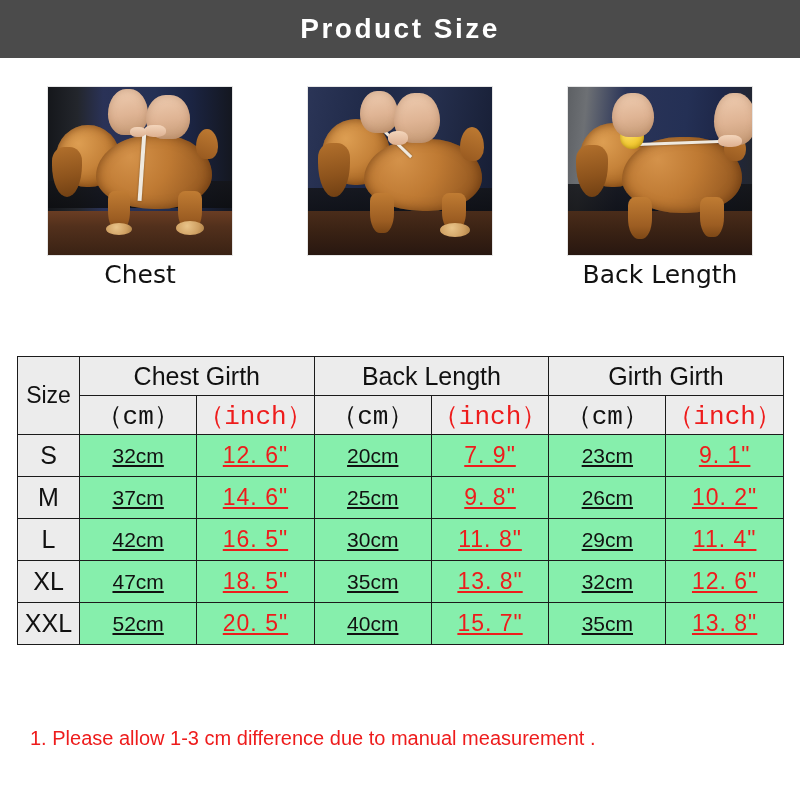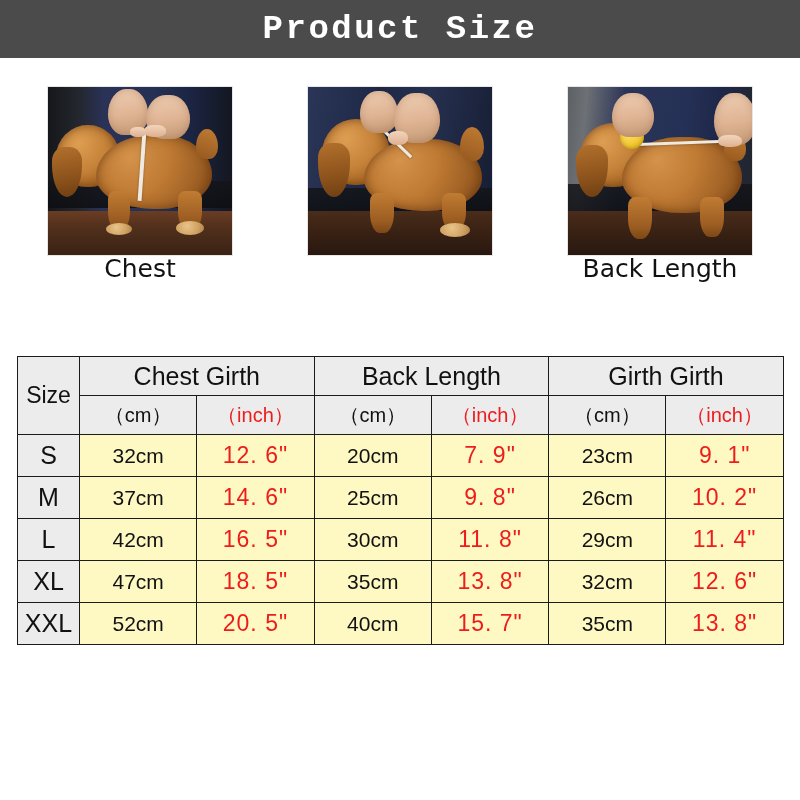--- a/index.html
+++ b/index.html
@@ -23,24 +23,24 @@
     top: 0;
     width: 800px;
     height: 58px;
     background: #4b4b4b;
     display: flex;
     align-items: center;
     justify-content: center;
   }
   .banner-title {
     color: #ffffff;
-    font-size: 34px;
+    font-size: 28px;
     font-weight: bold;
     letter-spacing: 2.5px;
-    font-family: Liberation Mono, monospace;
+    font-family: Liberation Sans, sans-serif;
   }
 
   
   .photo-strip {
     position: absolute;
     left: 47px;
     top: 86px;
     width: 706px;
     height: 170px;
     display: flex;
@@ -147,21 +147,21 @@
   .tape-case {
     position: absolute;
     border-radius: 50%;
     background: radial-gradient(circle at 35% 30%, #ffe36a 0%, #f2c934 55%, #cfa315 100%);
     box-shadow: inset 0 0 4px rgba(120,90,0,.5);
   }
 
   .caption-row {
     position: absolute;
     left: 47px;
-    top: 252px;
+    top: 258px;
     width: 706px;
     height: 36px;
     display: flex;
     justify-content: space-between;
   }
   .caption {
     width: 186px;
     text-align: center;
     font-size: 25px;
     font-family: "DejaVu Sans", sans-serif;
@@ -199,42 +199,44 @@
   }
   th.head-size {
     font-size: 23px;
     height: 76px;
   }
   th.head-group {
     font-size: 25px;
     height: 38px;
   }
   th.head-unit {
-    font-size: 20px;
+    font-size: 26px;
     height: 38px;
+    font-family: Liberation Mono, monospace;
   }
   th.head-unit.inch, td.val-inch {
     color: #ee1c1c;
   }
   td.cell-size {
     background: #ececec;
     font-size: 25px;
     height: 41px;
   }
   td.val-cm {
     font-size: 21px;
     color: #111;
   }
   td.val-inch {
     font-size: 23px;
     letter-spacing: 1px;
   }
   td.val-cm, td.val-inch {
     height: 41px;
-    background: #fef9c3;
+    background: #86efac;
+    text-decoration: underline;
   }
 
   
   .notes {
     position: absolute;
     left: 30px;
     top: 718px;
     width: 740px;
     color: #ee1c1c;
   }
@@ -398,13 +400,14 @@
         <td class="val-cm">40cm</td>
         <td class="val-inch">15. 7"</td>
         <td class="val-cm">35cm</td>
         <td class="val-inch">13. 8"</td>
       </tr>
     </tbody>
   </table>
 </div>
 
 <div class="notes">
+  <div class="note-line">1. Please allow 1-3 cm difference due to manual measurement .</div>
 </div>
 
 </body></html>

